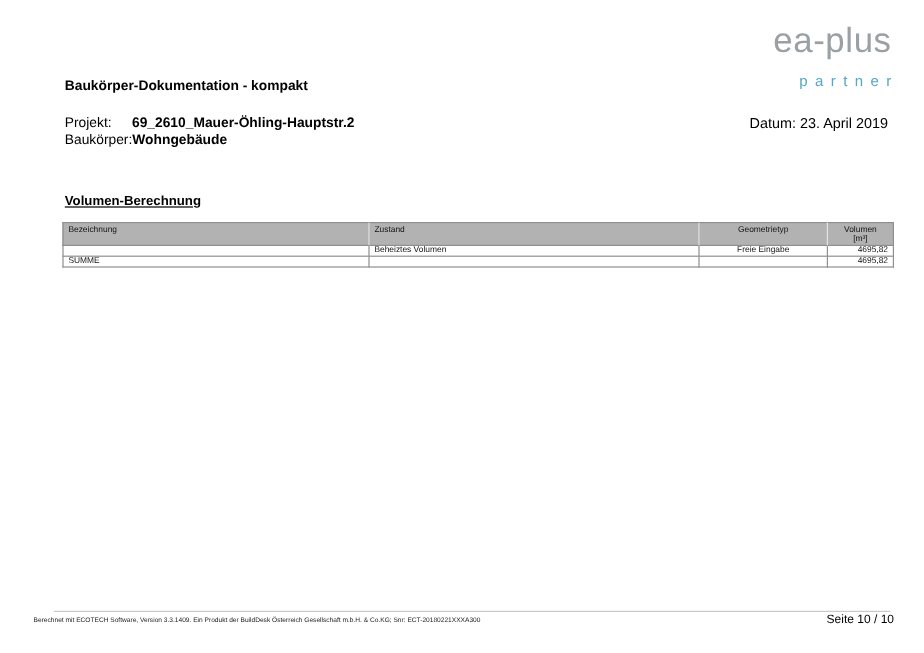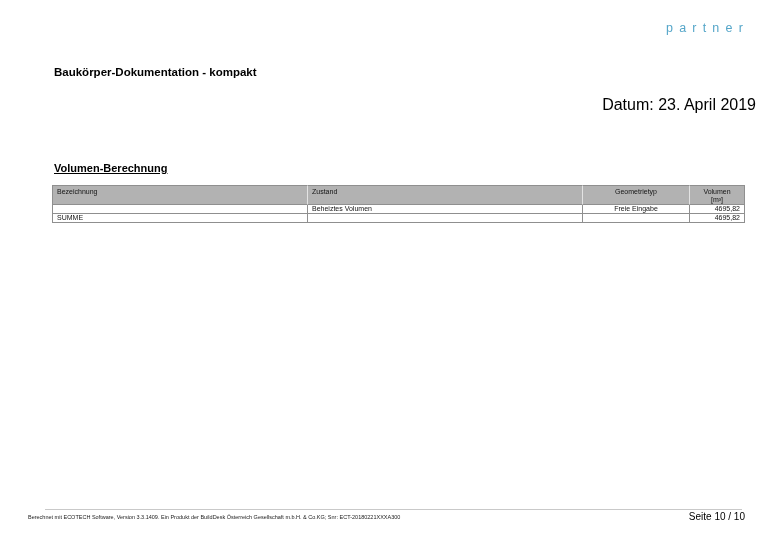--- a/index.html
+++ b/index.html
@@ -11,33 +11,33 @@
   .page { position:absolute; inset:0; background:#fff; }
 
   
   .logo { position:absolute; top:21px; right:27px; text-align:right; }
   .logo-primary {
     display:block; font-size:29px; line-height:27px; color:#9aa0a4;
     letter-spacing:0.5px; font-weight:normal;
   }
   .logo-secondary {
     display:block; font-size:12.5px; line-height:12px; color:#55a6c9;
-    letter-spacing:6.2px; margin-right:-6px; margin-top:1px; font-weight:normal;
+    letter-spacing:6.2px; margin-right:-6px; margin-top:14px; font-weight:normal;
   }
 
   
   .doc-title {
     position:absolute; left:54px; top:66px;
     font-size:11.5px; font-weight:bold;
   }
   .meta { position:absolute; left:54px; top:96px; font-size:11.5px; line-height:14px; }
   .meta-row { white-space:nowrap; }
   .meta-label { display:inline-block; min-width:56px; }
   .meta-value { font-weight:bold; }
-  .date-text { position:absolute; right:14px; top:96px; font-size:16px; }
+  .date-text { position:absolute; right:30px; top:96px; font-size:12px; }
 
   
   .section-title {
     position:absolute; left:54px; top:162px;
     font-size:11px; font-weight:bold; text-decoration:underline;
   }
 
   
   table.volume {
     position:absolute; left:52px; top:185px; width:693px;
@@ -70,25 +70,34 @@
     white-space:nowrap;
   }
   .page-number { position:absolute; right:25px; top:511px; font-size:10px; }
 </style>
 </head>
 <body>
 
 <div class="page">
 
   <div class="logo">
+    <span class="logo-primary">ea-plus</span>
     <span class="logo-secondary">partner</span>
   </div>
 
   <div class="doc-title">Baukörper-Dokumentation - kompakt</div>
 
+  <div class="meta">
+    <div class="meta-row">
+      <span class="meta-label">Projekt:</span><span class="meta-value">69_2610_Mauer-Öhling-Hauptstr.2</span>
+    </div>
+    <div class="meta-row">
+      <span class="meta-label">Baukörper:</span><span class="meta-value">Wohngebäude</span>
+    </div>
+  </div>
 
   <div class="date-text">Datum: 23. April 2019</div>
 
   <div class="section-title">Volumen-Berechnung</div>
 
   <table class="volume">
     <colgroup>
       <col style="width:256px">
         <col style="width:275px">
         <col style="width:107px">

